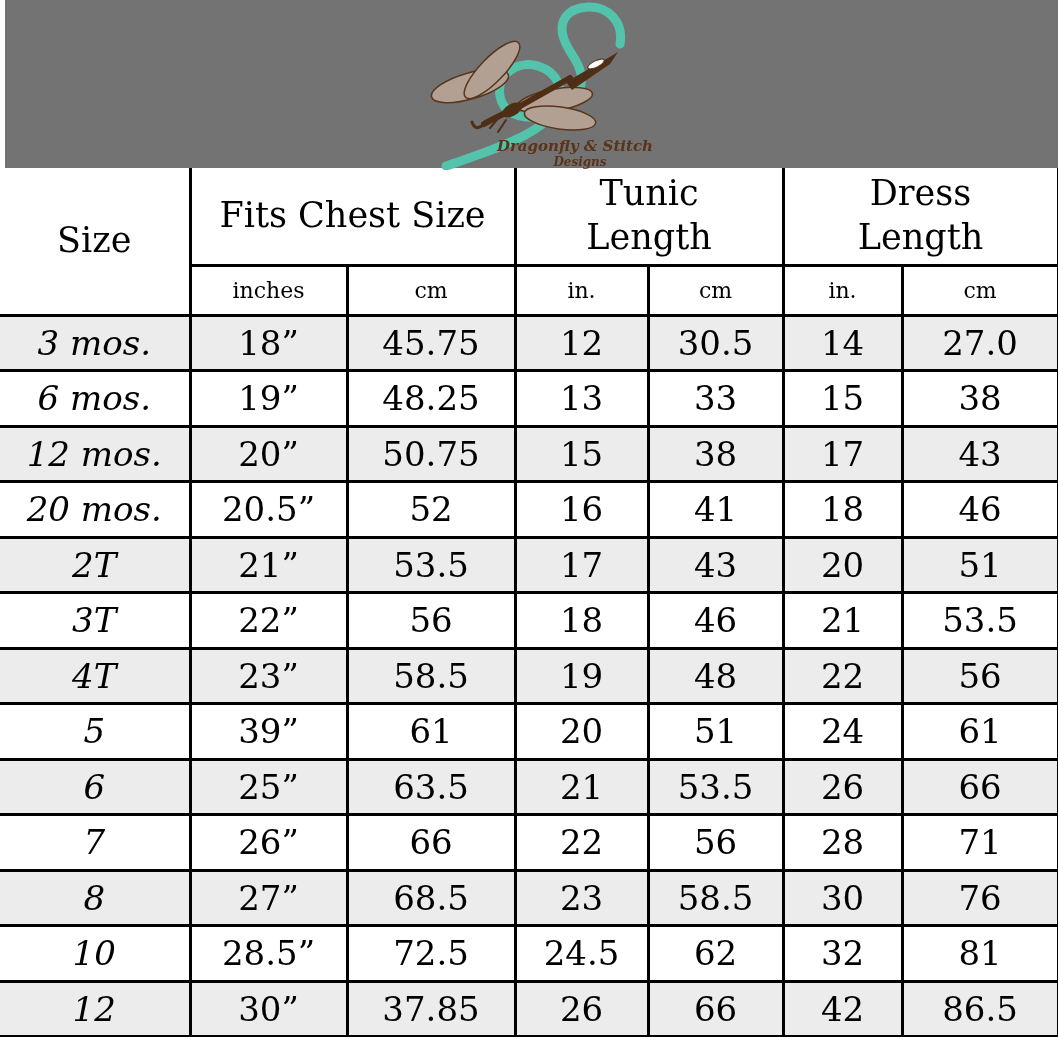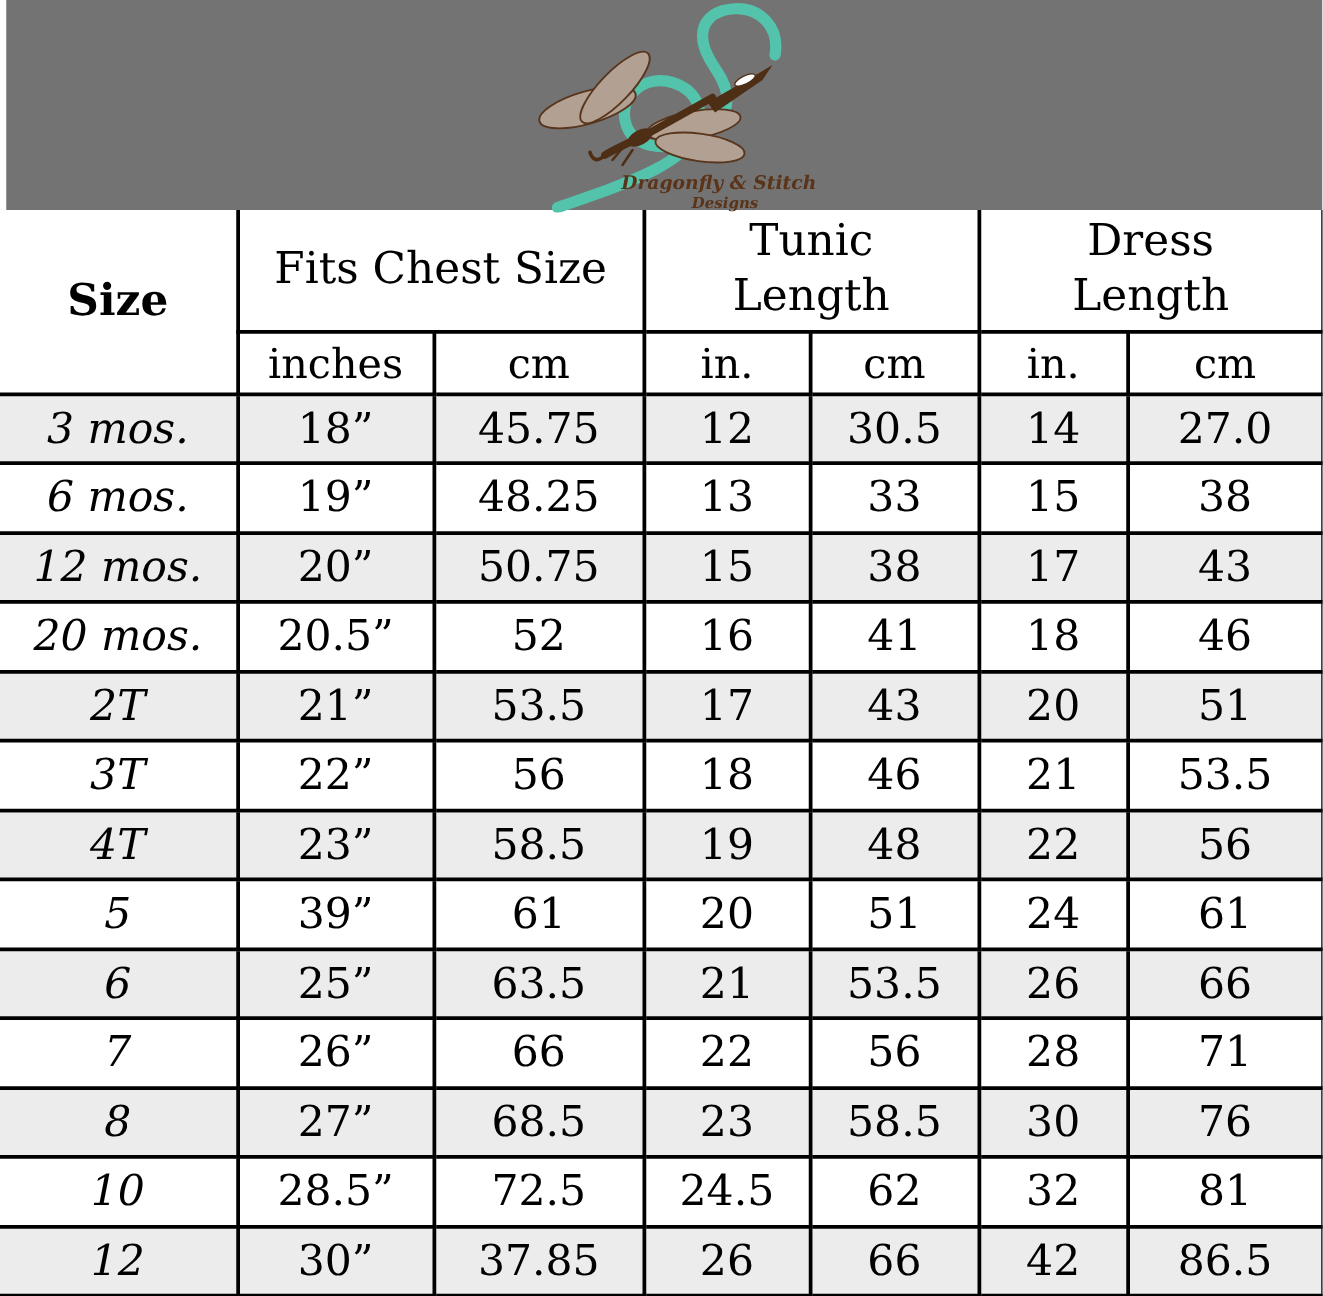--- a/index.html
+++ b/index.html
@@ -25,22 +25,22 @@
     table-layout:fixed;
   }
   th, td {
     border:3px solid #000;
     text-align:center;
     vertical-align:middle;
     font-weight:normal;
     overflow:hidden;
   }
   thead tr.group-row th { border-top:none; font-size:35px; height:97px; line-height:1.25; }
-  thead tr.sub-row th   { font-size:33px; height:50px; }
-  th.size-th  { border-left:none; font-size:35px;font-weight:bold; }
+  thead tr.sub-row th   { font-size:22px; height:50px; }
+  th.size-th  { border-left:none; font-size:35px; }
   tbody td    { font-size:34px; height:55.5px; }
   tbody td:first-child { border-left:none;font-style:italic; }
   tbody tr:nth-child(odd) { background:#ececec; }
   .wrap2 { display:inline-block; width:135px; }
 </style>
 </head>
 <body>
 
 <div class="page">
 

